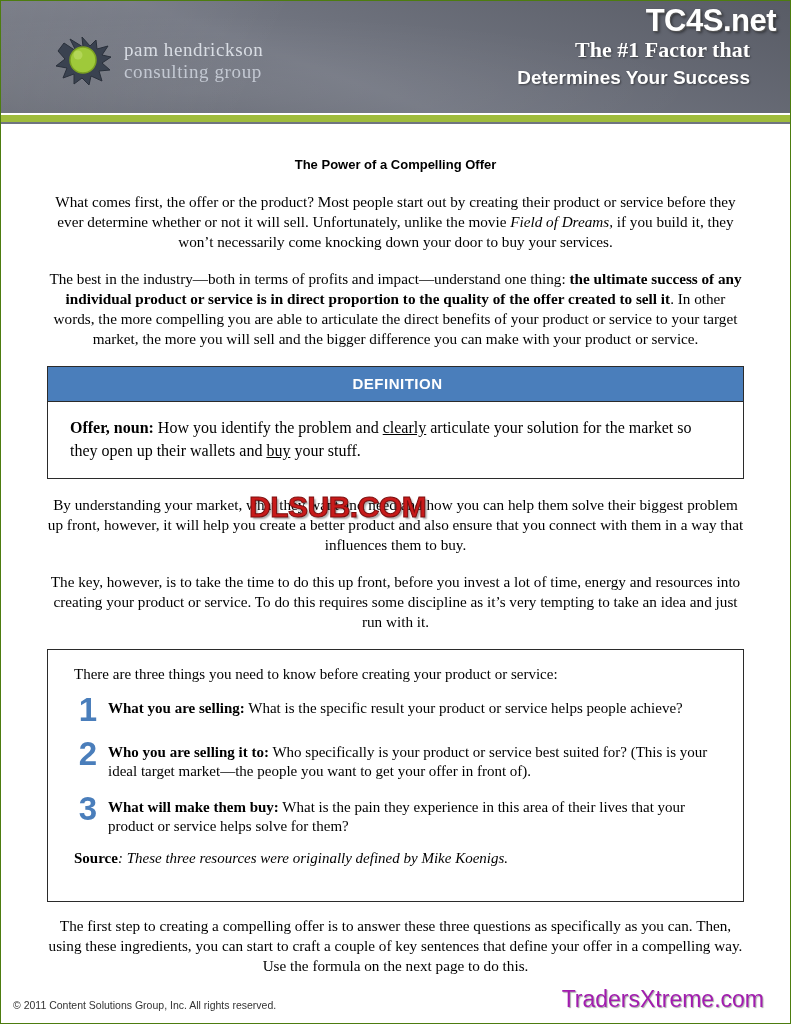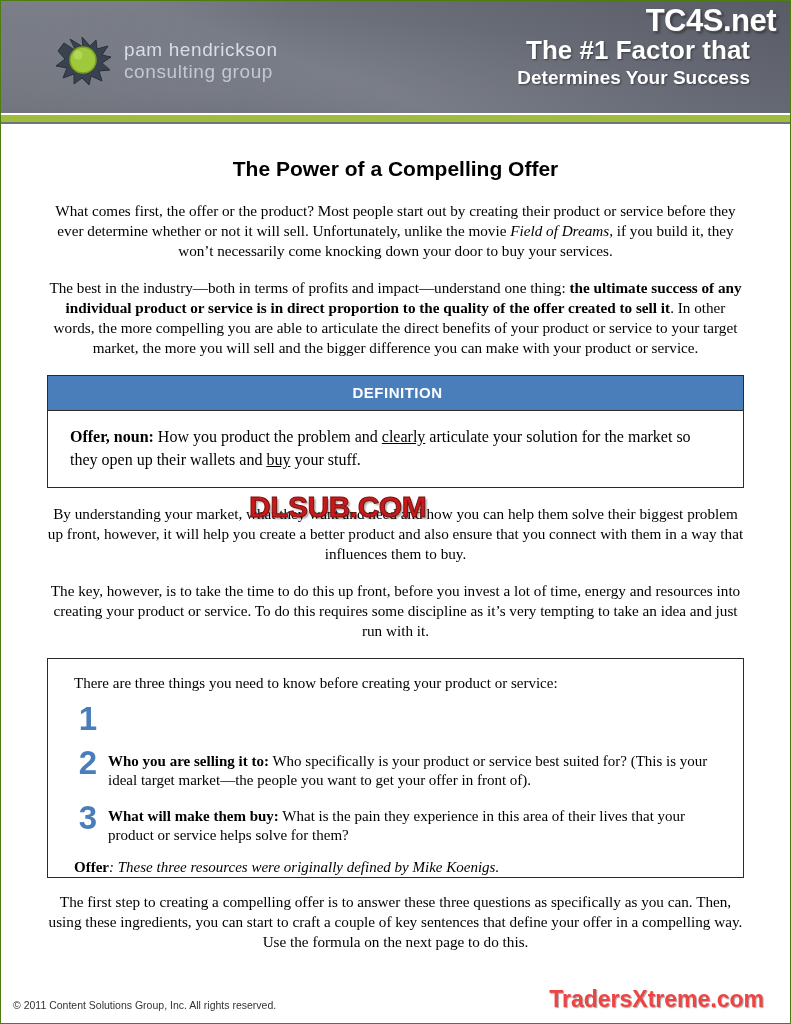--- a/index.html
+++ b/index.html
@@ -69,58 +69,59 @@
     display: flex;
     align-items: center;
   }
   .logo-mark {
     position: relative;
     width: 56px;
     height: 48px;
     margin-right: 12px;
   }
   .logo-text {
-    font-family: Liberation Sans, sans-serif;
+    font-family: Liberation Serif, serif;
     color: #d9dde4;
     font-size: 19px;
     line-height: 22px;
     letter-spacing: 0.6px;
   }
   .logo-text .l2 { color: #c3c8d2; }
 
   
   .hdr-titles {
     position: absolute;
     right: 40px;
     top: 34px;
     text-align: right;
     font-family: "Liberation Sans", sans-serif;
     color: #ffffff;
   }
   .hdr-title1 {
-    font-size: 26px;
+    font-size: 22px;
     font-weight: bold;
     line-height: 30px;
     text-shadow: 1px 1px 2px rgba(0,0,0,0.45);
+    font-family: Liberation Serif, serif;
   }
   .hdr-title2 {
     font-size: 19px;
     font-weight: bold;
     line-height: 26px;
     text-shadow: 1px 1px 2px rgba(0,0,0,0.45);
   }
 
   
   .content {
     padding: 22px 46px 0 46px;
     position: relative;
   }
   h1.doc-title {
     font-family: "Liberation Sans", sans-serif;
-    font-size: 21px;
+    font-size: 13px;
     font-weight: bold;
     text-align: center;
     margin: 8px 0 20px 0;
     color: #000;
   }
   p.para {
     font-size: 15.2px;
     line-height: 20px;
     margin: 0 0 17px 0;
     text-align: center;
@@ -148,21 +149,21 @@
   .def-body {
     padding: 14px 22px 16px 22px;
     font-size: 16px;
     line-height: 23px;
   }
 
   
   .list-box {
     border: 1px solid #2b2b2b;
     margin: 6px 0 14px 0;
-    padding: 14px 20px 1px 20px;
+    padding: 14px 20px 34px 20px;
   }
   .list-intro {
     font-size: 15px;
     line-height: 20px;
     margin: 0 0 10px 6px;
   }
   .li-row {
     display: flex;
     align-items: flex-start;
     margin: 0 0 12px 0;
@@ -199,23 +200,23 @@
     color: #c81a1a;
     -webkit-text-stroke: 1px #7a0d0d;
     text-shadow: 2px 2px 2px rgba(0,0,0,0.35);
     z-index: 5;
   }
   .wm-bottom {
     position: absolute;
     right: 26px;
     bottom: 10px;
     font-family: "Liberation Sans", sans-serif;
-    font-weight: bold;
+    font-weight: normal;
     font-size: 23px;
-    color: #ef4444;
+    color: #a21caf;
     text-shadow: 1px 1px 1px rgba(0,0,0,0.35);
   }
 
   .footer {
     position: absolute;
     left: 12px;
     bottom: 12px;
     font-family: "Liberation Sans", sans-serif;
     font-size: 10.5px;
     color: #333333;
@@ -260,51 +261,54 @@
       <span>What comes first, the offer or the product?  Most people start out by creating their product or service before they ever determine whether or not it will sell.  Unfortunately, unlike the movie </span><span class="italic">Field of Dreams,</span><span> if you build it, they won’t necessarily come knocking down your door to buy your services.</span>
     </p>
 
     <p class="para">
       <span>The best in the industry—both in terms of profits and impact—understand one thing:  </span><span class="bold">the ultimate success of any individual product or service is in direct proportion to the quality of the offer created to sell it</span><span>.  In other words, the more compelling you are able to articulate the direct benefits of your product or service to your target market, the more you will sell and the bigger difference you can make with your product or service.</span>
     </p>
 
     <div class="def-box">
       <div class="def-head">DEFINITION</div>
       <div class="def-body">
-        <span class="bold">Offer, noun:</span><span> How you product the problem and </span><span class="uline">clearly</span><span> articulate your solution for the market so they open up their wallets and </span><span class="uline">buy</span><span> your stuff.</span>
+        <span class="bold">Offer, noun:</span><span> How you identify the problem and </span><span class="uline">clearly</span><span> articulate your solution for the market so they open up their wallets and </span><span class="uline">buy</span><span> your stuff.</span>
       </div>
     </div>
 
     <p class="para">By understanding your market, what they want and need and how you can help them solve their biggest problem up front, however, it will help you create a better product and also ensure that you connect with them in a way that influences them to buy.</p>
 
     <p class="para">The key, however, is to take the time to do this up front, before you invest a lot of time, energy and resources into creating your product or service.  To do this requires some discipline as it’s very tempting to take an idea and just run with it.</p>
 
     <div class="list-box">
       <p class="list-intro">There are three things you need to know before creating your product or service:</p>
 
       <div class="li-row">
         <div class="li-num">1</div>
+        <div class="li-text">
+          <span class="bold">What you are selling:</span><span>  What is the specific result your product or service helps people achieve?</span>
+        </div>
       </div>
 
       <div class="li-row">
         <div class="li-num">2</div>
         <div class="li-text">
           <span class="bold">Who you are selling it to:</span><span>  Who specifically is your product or service best suited for?  (This is your ideal target market—the people you want to get your offer in front of).</span>
         </div>
       </div>
 
       <div class="li-row">
         <div class="li-num">3</div>
         <div class="li-text">
           <span class="bold">What will make them buy:</span><span>  What is the pain they experience in this area of their lives that your product or service helps solve for them?</span>
         </div>
       </div>
 
       <p class="src-line">
-        <span class="bold">Offer</span><span class="italic">:  These three resources were originally defined by Mike Koenigs.</span>
+        <span class="bold">Source</span><span class="italic">:  These three resources were originally defined by Mike Koenigs.</span>
       </p>
     </div>
 
     <p class="para">The first step to creating a compelling offer is to answer these three questions as specifically as you can.   Then, using these ingredients, you can start to craft a couple of key sentences that define your offer in a compelling way.  Use the formula on the next page to do this.</p>
   </div>
 
   <div class="wm-mid">DLSUB.COM</div>
   <div class="wm-bottom">TradersXtreme.com</div>
   <div class="footer">© 2011 Content Solutions Group, Inc. All rights reserved.</div>
 

